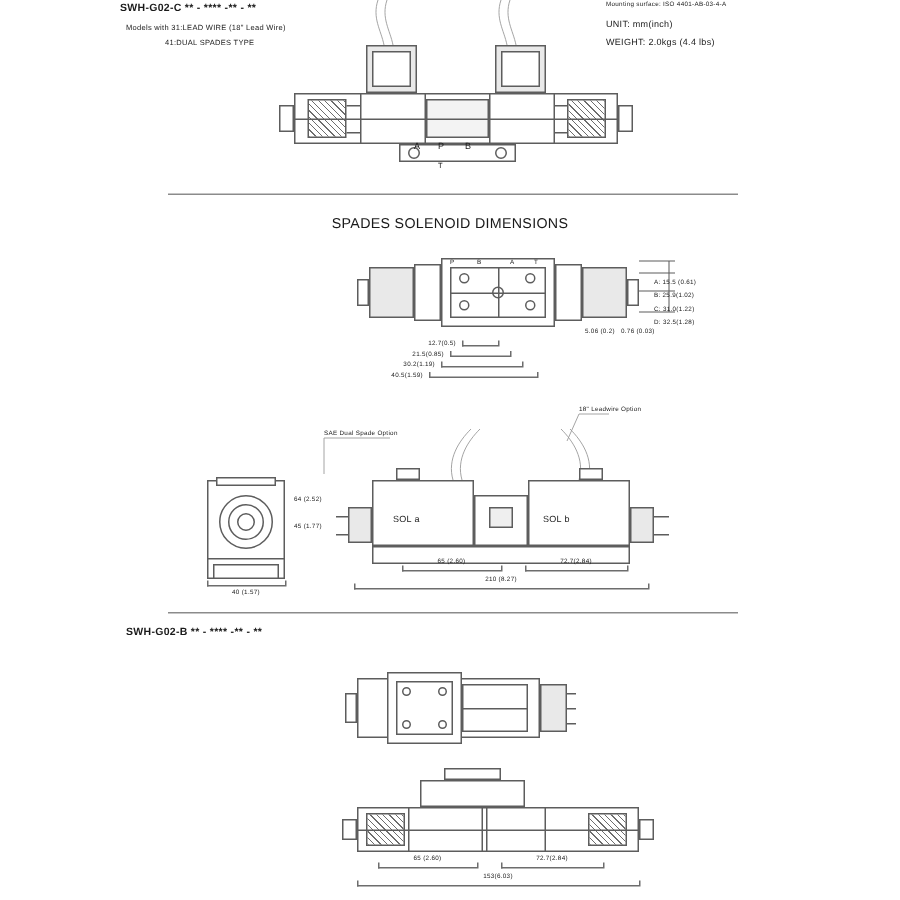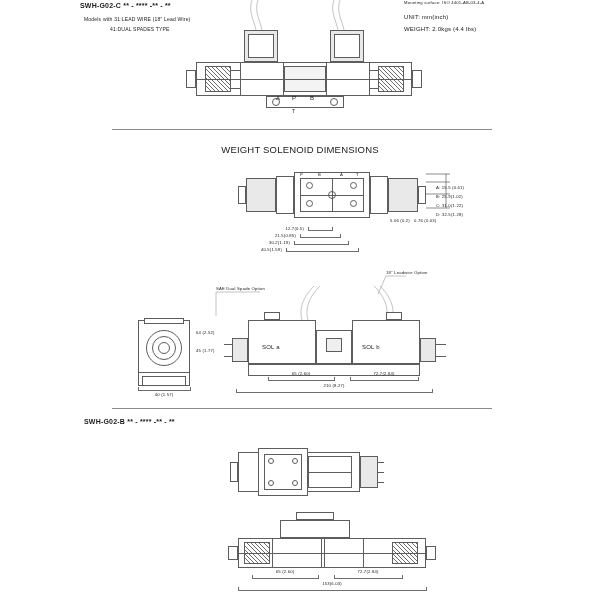--- a/index.html
+++ b/index.html
@@ -91,21 +91,21 @@
     <div class="circ" style="left:330px;top:98px;width:8px;height:8px;"></div>
   </div>
 
   <div class="t sz7" style="left:276px;top:95px;">A</div>
   <div class="t sz7" style="left:292px;top:95px;">P</div>
   <div class="t sz7" style="left:310px;top:95px;">B</div>
   <div class="t sz6" style="left:292px;top:108px;">T</div>
 
   <div class="hr" style="left:112px;top:129px;width:380px;"></div>
 
-  <div class="t sz10 c" style="left:300px;top:144px;">WEIGHT SOLENOID DIMENSIONS</div>
+  <div class="t sz10 c" style="left:300px;top:144px;">SPADES SOLENOID DIMENSIONS</div>
 
   <div>
     <div class="boxf" style="left:246px;top:178px;width:30px;height:34px;"></div>
     <div class="box" style="left:276px;top:176px;width:18px;height:38px;"></div>
     <div class="box" style="left:294px;top:172px;width:76px;height:46px;"></div>
     <div class="box" style="left:370px;top:176px;width:18px;height:38px;"></div>
     <div class="boxf" style="left:388px;top:178px;width:30px;height:34px;"></div>
 
     <div class="box" style="left:300px;top:178px;width:64px;height:34px;background:#fff;"></div>
     <div class="ln" style="left:300px;top:195px;width:64px;height:1px;"></div>

